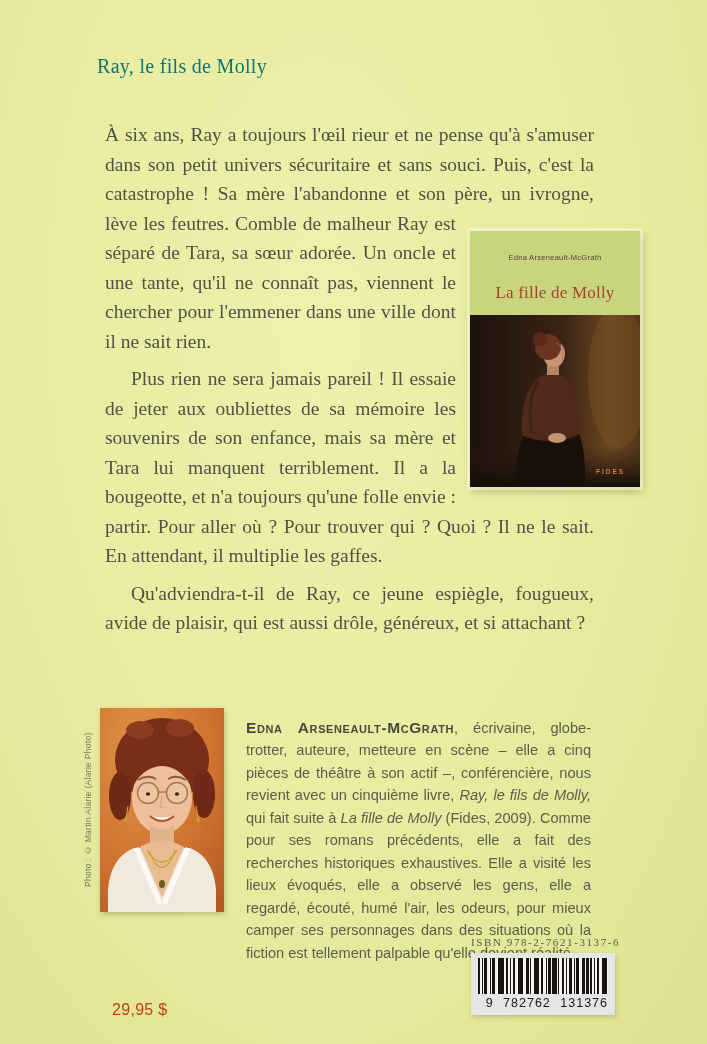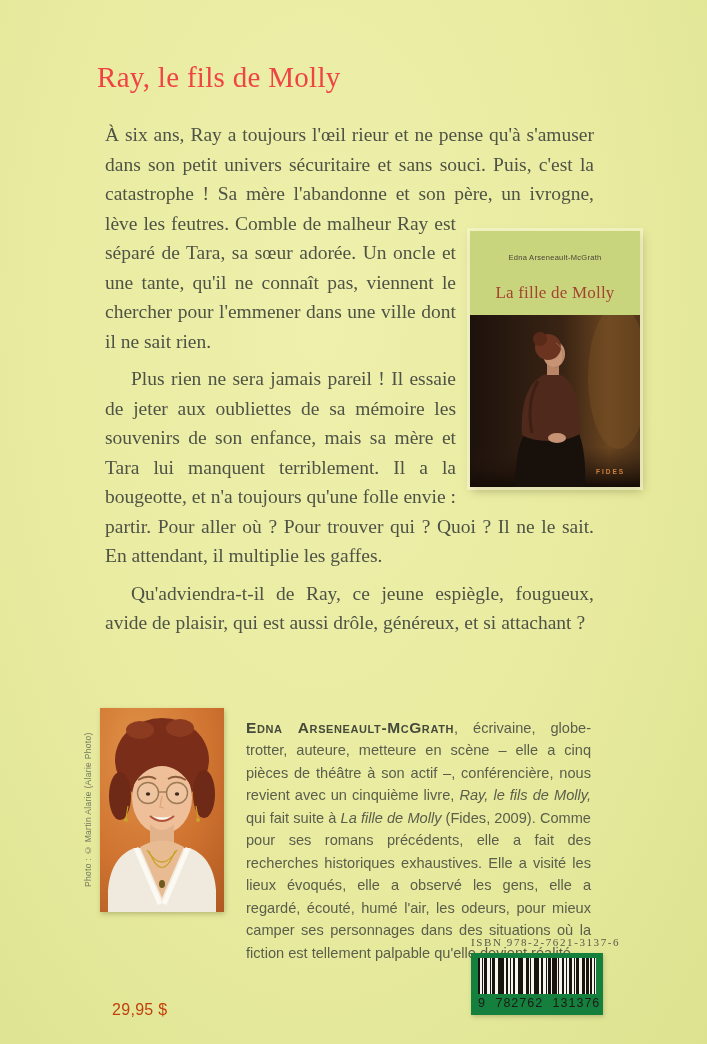--- a/index.html
+++ b/index.html
@@ -3,21 +3,21 @@
 <meta charset="utf-8">
 <style>
   html,body{margin:0;padding:0;}
   body{
     width:707px;height:1044px;position:relative;overflow:hidden;
     background:radial-gradient(ellipse at 45% 30%, #eef0ac 0%, #e8eb9f 55%, #dce290 100%);
     font-family:"Liberation Serif", serif;
   }
   .page-title{
     position:absolute;left:97px;top:42px;
-    font-size:29px;font-weight:400;color:#ef4444;letter-spacing:.3px;
+    font-size:20px;font-weight:400;color:#0f766e;letter-spacing:.3px;
   }
   .synopsis{
     position:absolute;left:97px;top:112px;width:505px;
     font-size:19.5px;line-height:29.5px;color:#4f5345;text-align:justify;
   }
   .synopsis p{margin:8px;}
   .synopsis p.indent{text-indent:26px;}
   .float-spacer{float:right;width:0;height:119px;}
   .inset-book{
     float:right;clear:right;width:170px;height:256px;
@@ -54,21 +54,21 @@
     font-variant:small-caps;font-weight:bold;font-size:15.5px;
     letter-spacing:.6px;color:#464a3b;
   }
   .bio em{font-style:italic;margin-top:12px;}
   .isbn-area{position:absolute;left:471px;top:936px;width:134px;text-align:right;}
   .isbn-label{
     font-family:"Liberation Serif",serif;font-size:11px;color:#55594a;
     letter-spacing:1.6px;white-space:nowrap;
   }
   .barcode-box{
-    margin-top:5px;width:132px;height:62px;background:#15803d;
+    margin-top:5px;width:144px;height:62px;background:#e5e5e5;
     box-sizing:border-box;padding:5px 7px 3px 7px;
     box-shadow:1px 2px 4px rgba(80,80,30,.25);
   }
   .bars{
     height:36px;
     background-color:#f5f5ee;
     background-image:
       repeating-linear-gradient(90deg,#17130e 0 2px,transparent 2px 7px),
       repeating-linear-gradient(90deg,#17130e 0 1px,transparent 1px 4px),
       repeating-linear-gradient(90deg,transparent 0 6px,#17130e 6px 9px,transparent 9px 17px);

